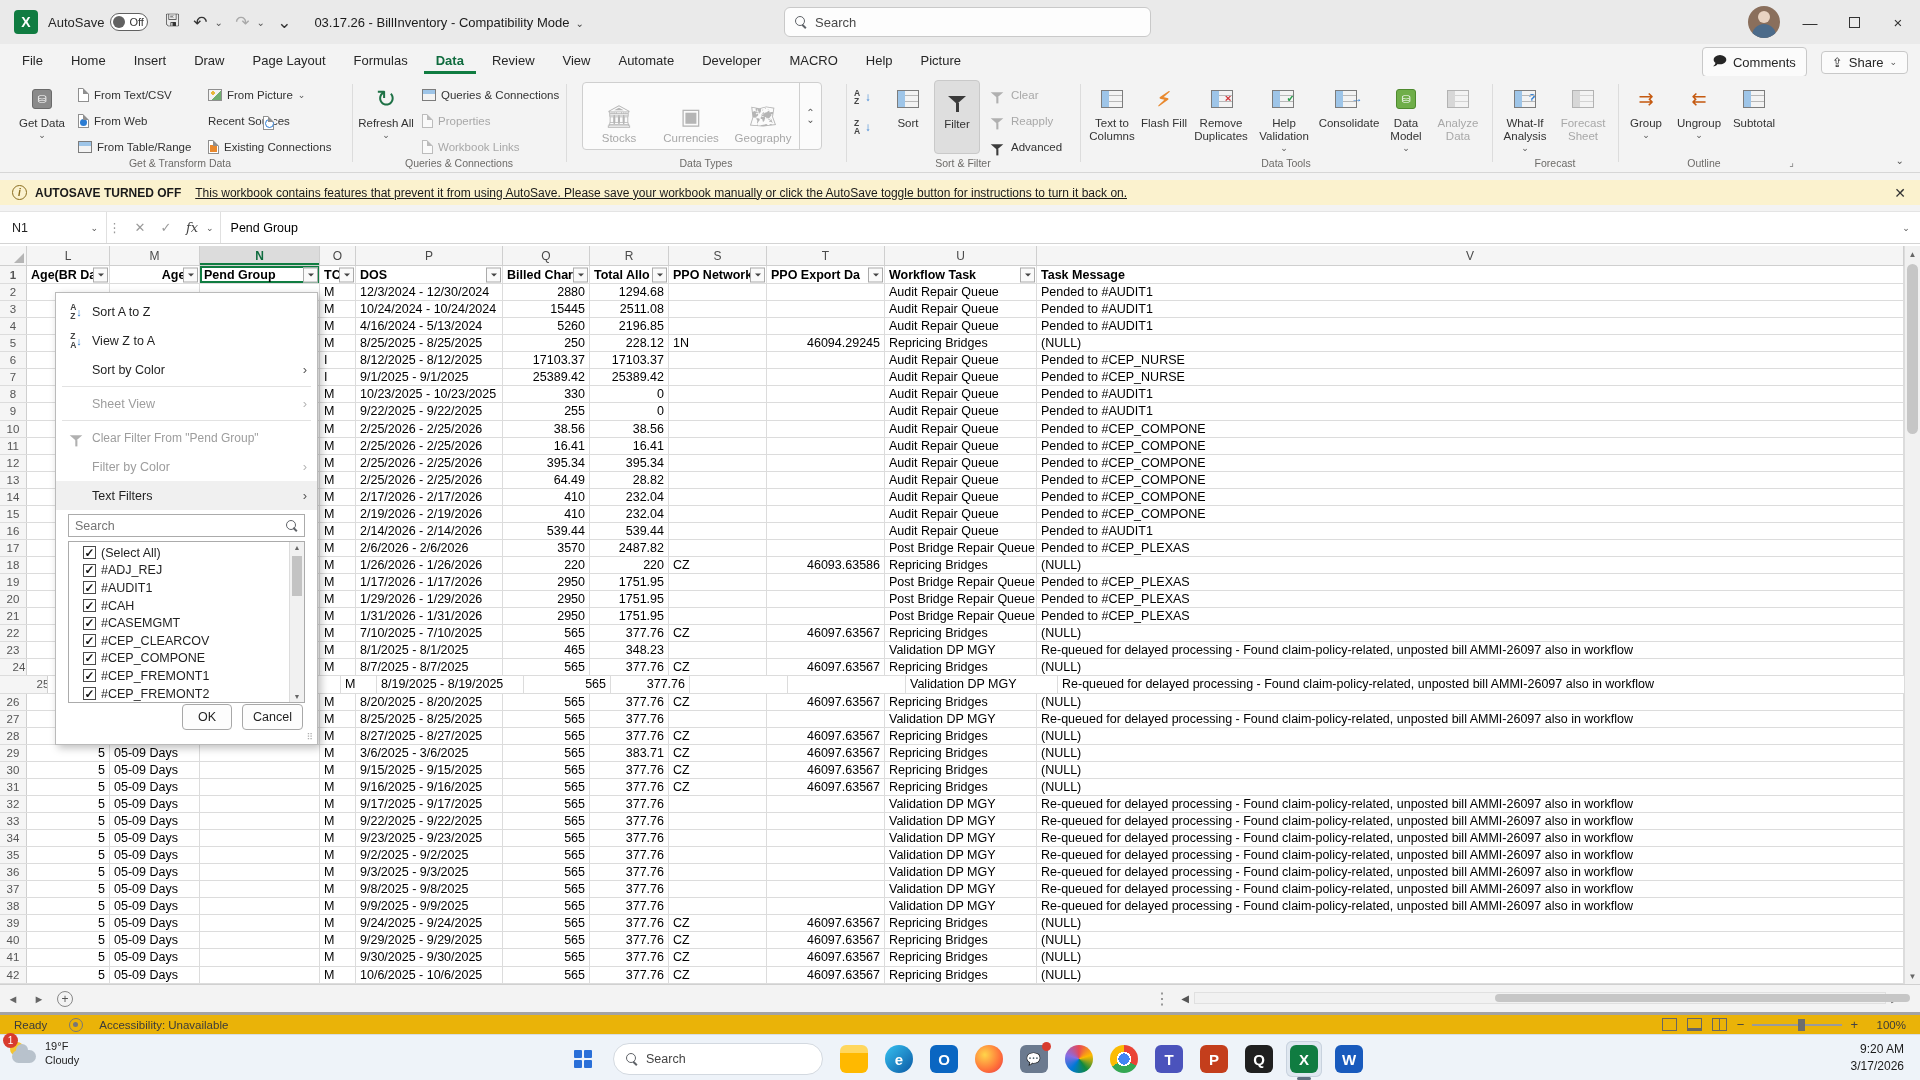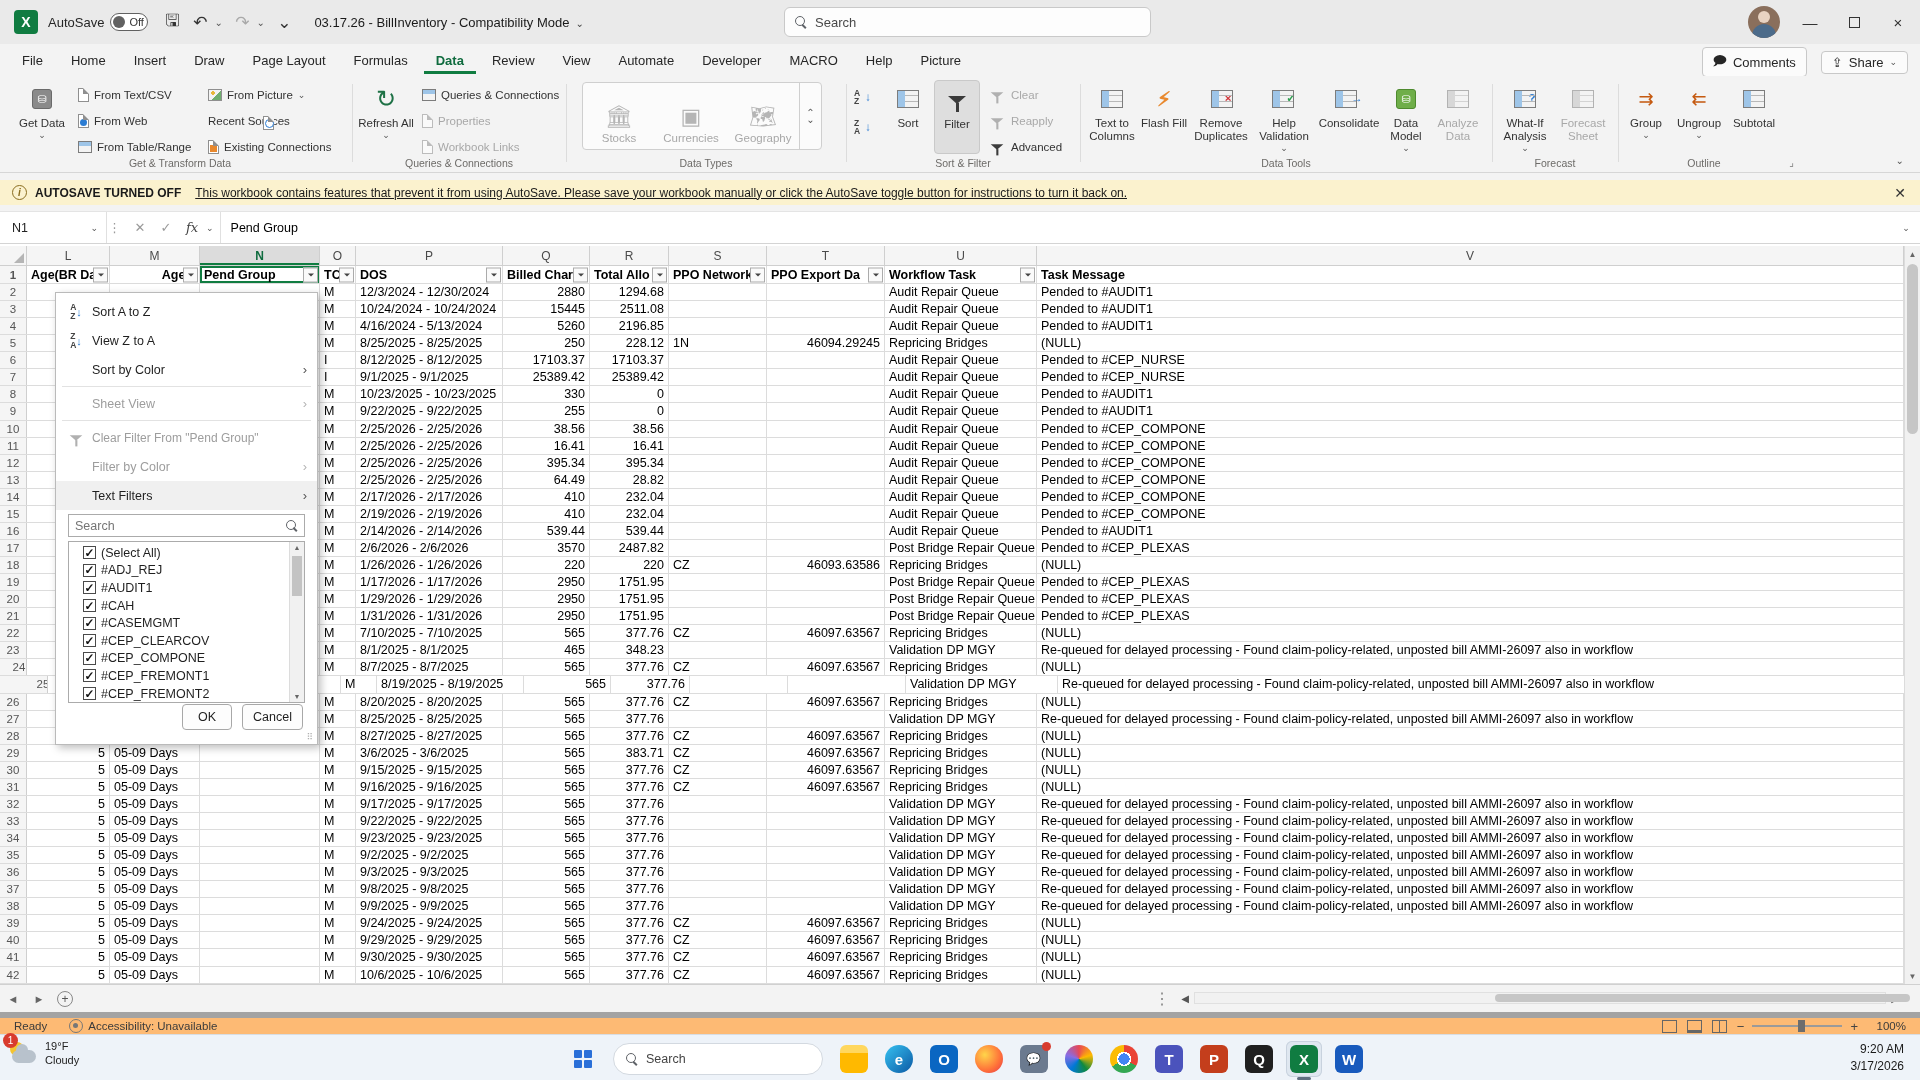--- a/index.html
+++ b/index.html
@@ -177,26 +177,26 @@
   .newsheet { width:26px; display:flex; align-items:center; justify-content:center; }
   .newsheet span { width:16px; height:16px; border-radius:50%; border:1px solid #888; color:#555;
     display:flex; align-items:center; justify-content:center; font-size:12px; }
   .hscroll { position:absolute; right:16px; top:985px; height:26px; left:1154px; display:flex; align-items:center; }
   .hsplit { color:#888; margin-right:6px; }
   .hsarr { width:18px; text-align:center; color:#555; font-size:10px; }
   .hstrack { flex:1; height:12px; background:#f1f1f1; border:1px solid #e0e0e0; position:relative; }
   .hsthumb { position:absolute; top:1px; bottom:1px; left:300px; width:415px; background:#c6c6c6; border-radius:5px; }
 
   
-  .statusbar { position:absolute; left:0; top:1012px; width:1920px; height:22px; background:#fdba74;
-    border-top:6px solid #a3a3a3; display:flex; align-items:center; font-size:11.5px; color:#3b3b3b; }
+  .statusbar { position:absolute; left:0; top:1012px; width:1920px; height:22px; background:#eab308;
+    border-top:3px solid #a3a3a3; display:flex; align-items:center; font-size:11.5px; color:#3b3b3b; }
   .sb-ready { margin-left:14px; }
   .sb-ic { width:14px; height:14px; border-radius:50%; border:1.5px solid #777; margin-left:22px; position:relative; }
   .sb-ic::after { content:""; position:absolute; left:3px; top:3px; width:5px; height:5px; border-radius:50%; background:#777; }
-  .sb-acc { margin-left:5px; }
+  .sb-acc { margin-left:16px; }
   .sb-right { position:absolute; right:14px; display:flex; align-items:center; gap:10px; }
   .viewic { width:15px; height:13px; border:1px solid #666; }
   .viewic.pg { border-bottom-width:3px; }
   .viewic.br { background:linear-gradient(90deg, transparent 0 6px, #666 6px 7px, transparent 7px); }
   .zoomctl { display:flex; align-items:center; gap:8px; }
   .ztrack { width:90px; height:2px; background:#9a9a9a; position:relative; }
   .zthumb { position:absolute; left:46px; top:-5px; width:7px; height:12px; background:#6d6d6d; }
   .zsign { font-size:13px; color:#444; }
   .zpct { width:38px; text-align:right; }
 

